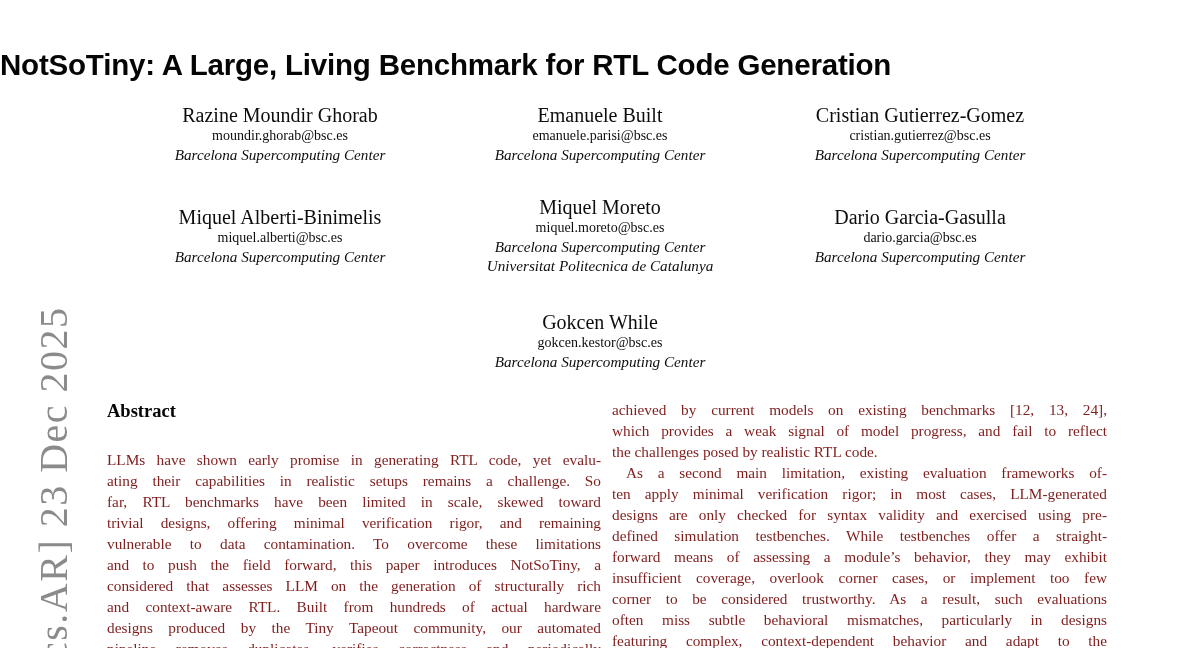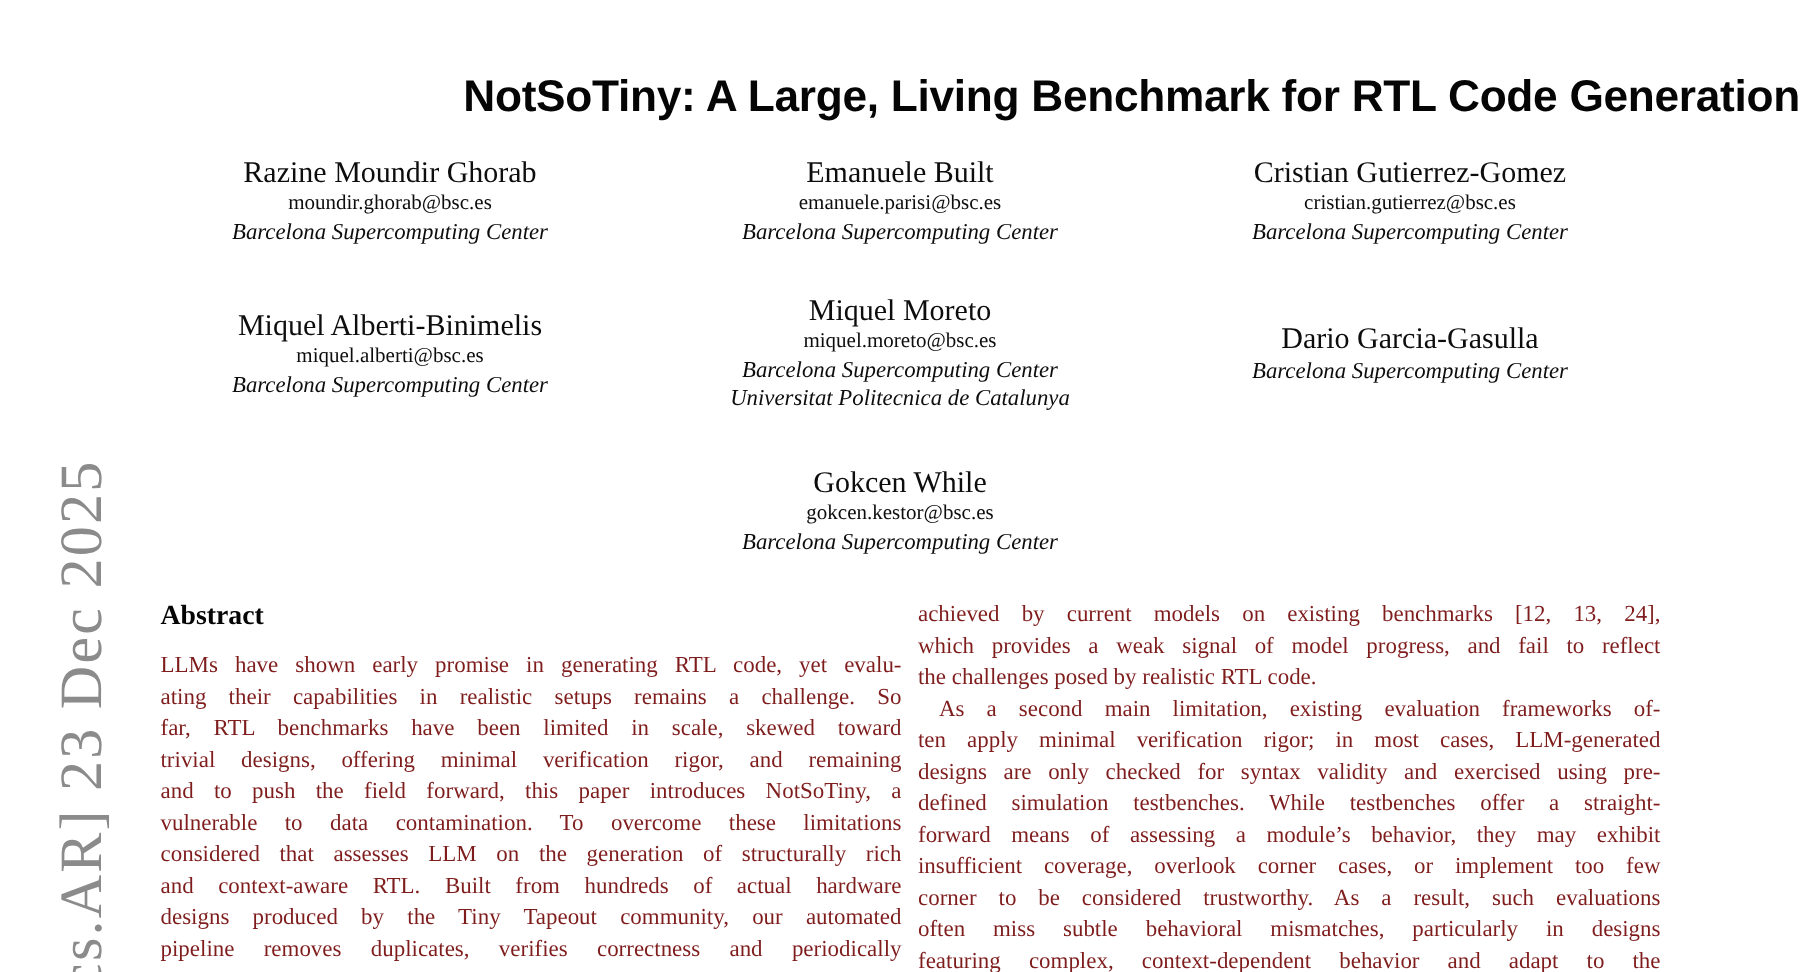--- a/index.html
+++ b/index.html
@@ -19,35 +19,34 @@
     font-family:"Liberation Serif", serif;
     font-size:40px;
     letter-spacing:1.5px;
     color:#8b8b8b;
     white-space:nowrap;
   }
   .title{
     position:absolute;
     top:48px;left:0;right:0;
     margin:0;
-    text-align:right;
+    text-align:left;
     font-family:"Liberation Sans", sans-serif;
     font-weight:bold;
     font-size:29.5px;
     letter-spacing:-0.2px;
     color:#050505;
   }
   .authors{
     position:absolute;
     top:104px;left:0;right:0;
   }
   .author-row{
     display:flex;
     justify-content:center;
-    gap:20px;
   }
   .author-row:nth-child(2){margin-top:32px;align-items:center;}
   .author-row:nth-child(3){margin-top:36px;}
   .author-col{
     width:320px;
     text-align:center;
   }
   .author-name{
     font-size:20px;
     line-height:23px;
@@ -69,21 +68,21 @@
   .col-right{
     position:absolute;
     left:612px;top:399px;
     width:495px;
   }
   .abstract-heading{
     font-family:"Liberation Serif", serif;
     font-weight:bold;
     font-size:18.5px;
     line-height:24px;
-    margin-bottom:10px;
+    margin-bottom:26px;
     color:#050505;
   }
   .tline{
     font-size:15.3px;
     line-height:21px;
     text-align:justify;
     text-align-last:justify;
     white-space:normal;
     color:#7f1d1d;
   }
@@ -124,41 +123,42 @@
           <div class="author-affil">Barcelona Supercomputing Center</div>
         </div>
         <div class="author-col">
           <div class="author-name">Miquel Moreto</div>
           <div class="author-email">miquel.moreto@bsc.es</div>
           <div class="author-affil">Barcelona Supercomputing Center</div>
           <div class="author-affil">Universitat Politecnica de Catalunya</div>
         </div>
         <div class="author-col">
           <div class="author-name">Dario Garcia-Gasulla</div>
+          <div class="author-email">dario.garcia@bsc.es</div>
           <div class="author-affil">Barcelona Supercomputing Center</div>
         </div>
       </div>
       <div class="author-row">
         <div class="author-col">
           <div class="author-name">Gokcen While</div>
           <div class="author-email">gokcen.kestor@bsc.es</div>
           <div class="author-affil">Barcelona Supercomputing Center</div>
         </div>
       </div>
     </div>
 
   <div class="col-left">
     <div class="abstract-heading">Abstract</div>
     <div>
         <div class="tline">LLMs have shown early promise in generating RTL code, yet evalu-</div>
         <div class="tline">ating their capabilities in realistic setups remains a challenge. So</div>
         <div class="tline">far, RTL benchmarks have been limited in scale, skewed toward</div>
         <div class="tline">trivial designs, offering minimal verification rigor, and remaining</div>
+        <div class="tline">vulnerable to data contamination. To overcome these limitations</div>
         <div class="tline">and to push the field forward, this paper introduces NotSoTiny, a</div>
-        <div class="tline">vulnerable to data contamination. To overcome these limitations</div>
         <div class="tline">considered that assesses LLM on the generation of structurally rich</div>
         <div class="tline">and context-aware RTL. Built from hundreds of actual hardware</div>
         <div class="tline">designs produced by the Tiny Tapeout community, our automated</div>
         <div class="tline">pipeline removes duplicates, verifies correctness and periodically</div>
       </div>
   </div>
 
   <div class="col-right">
       <div class="tline">achieved by current models on existing benchmarks [12, 13, 24],</div>
       <div class="tline">which provides a weak signal of model progress, and fail to reflect</div>

